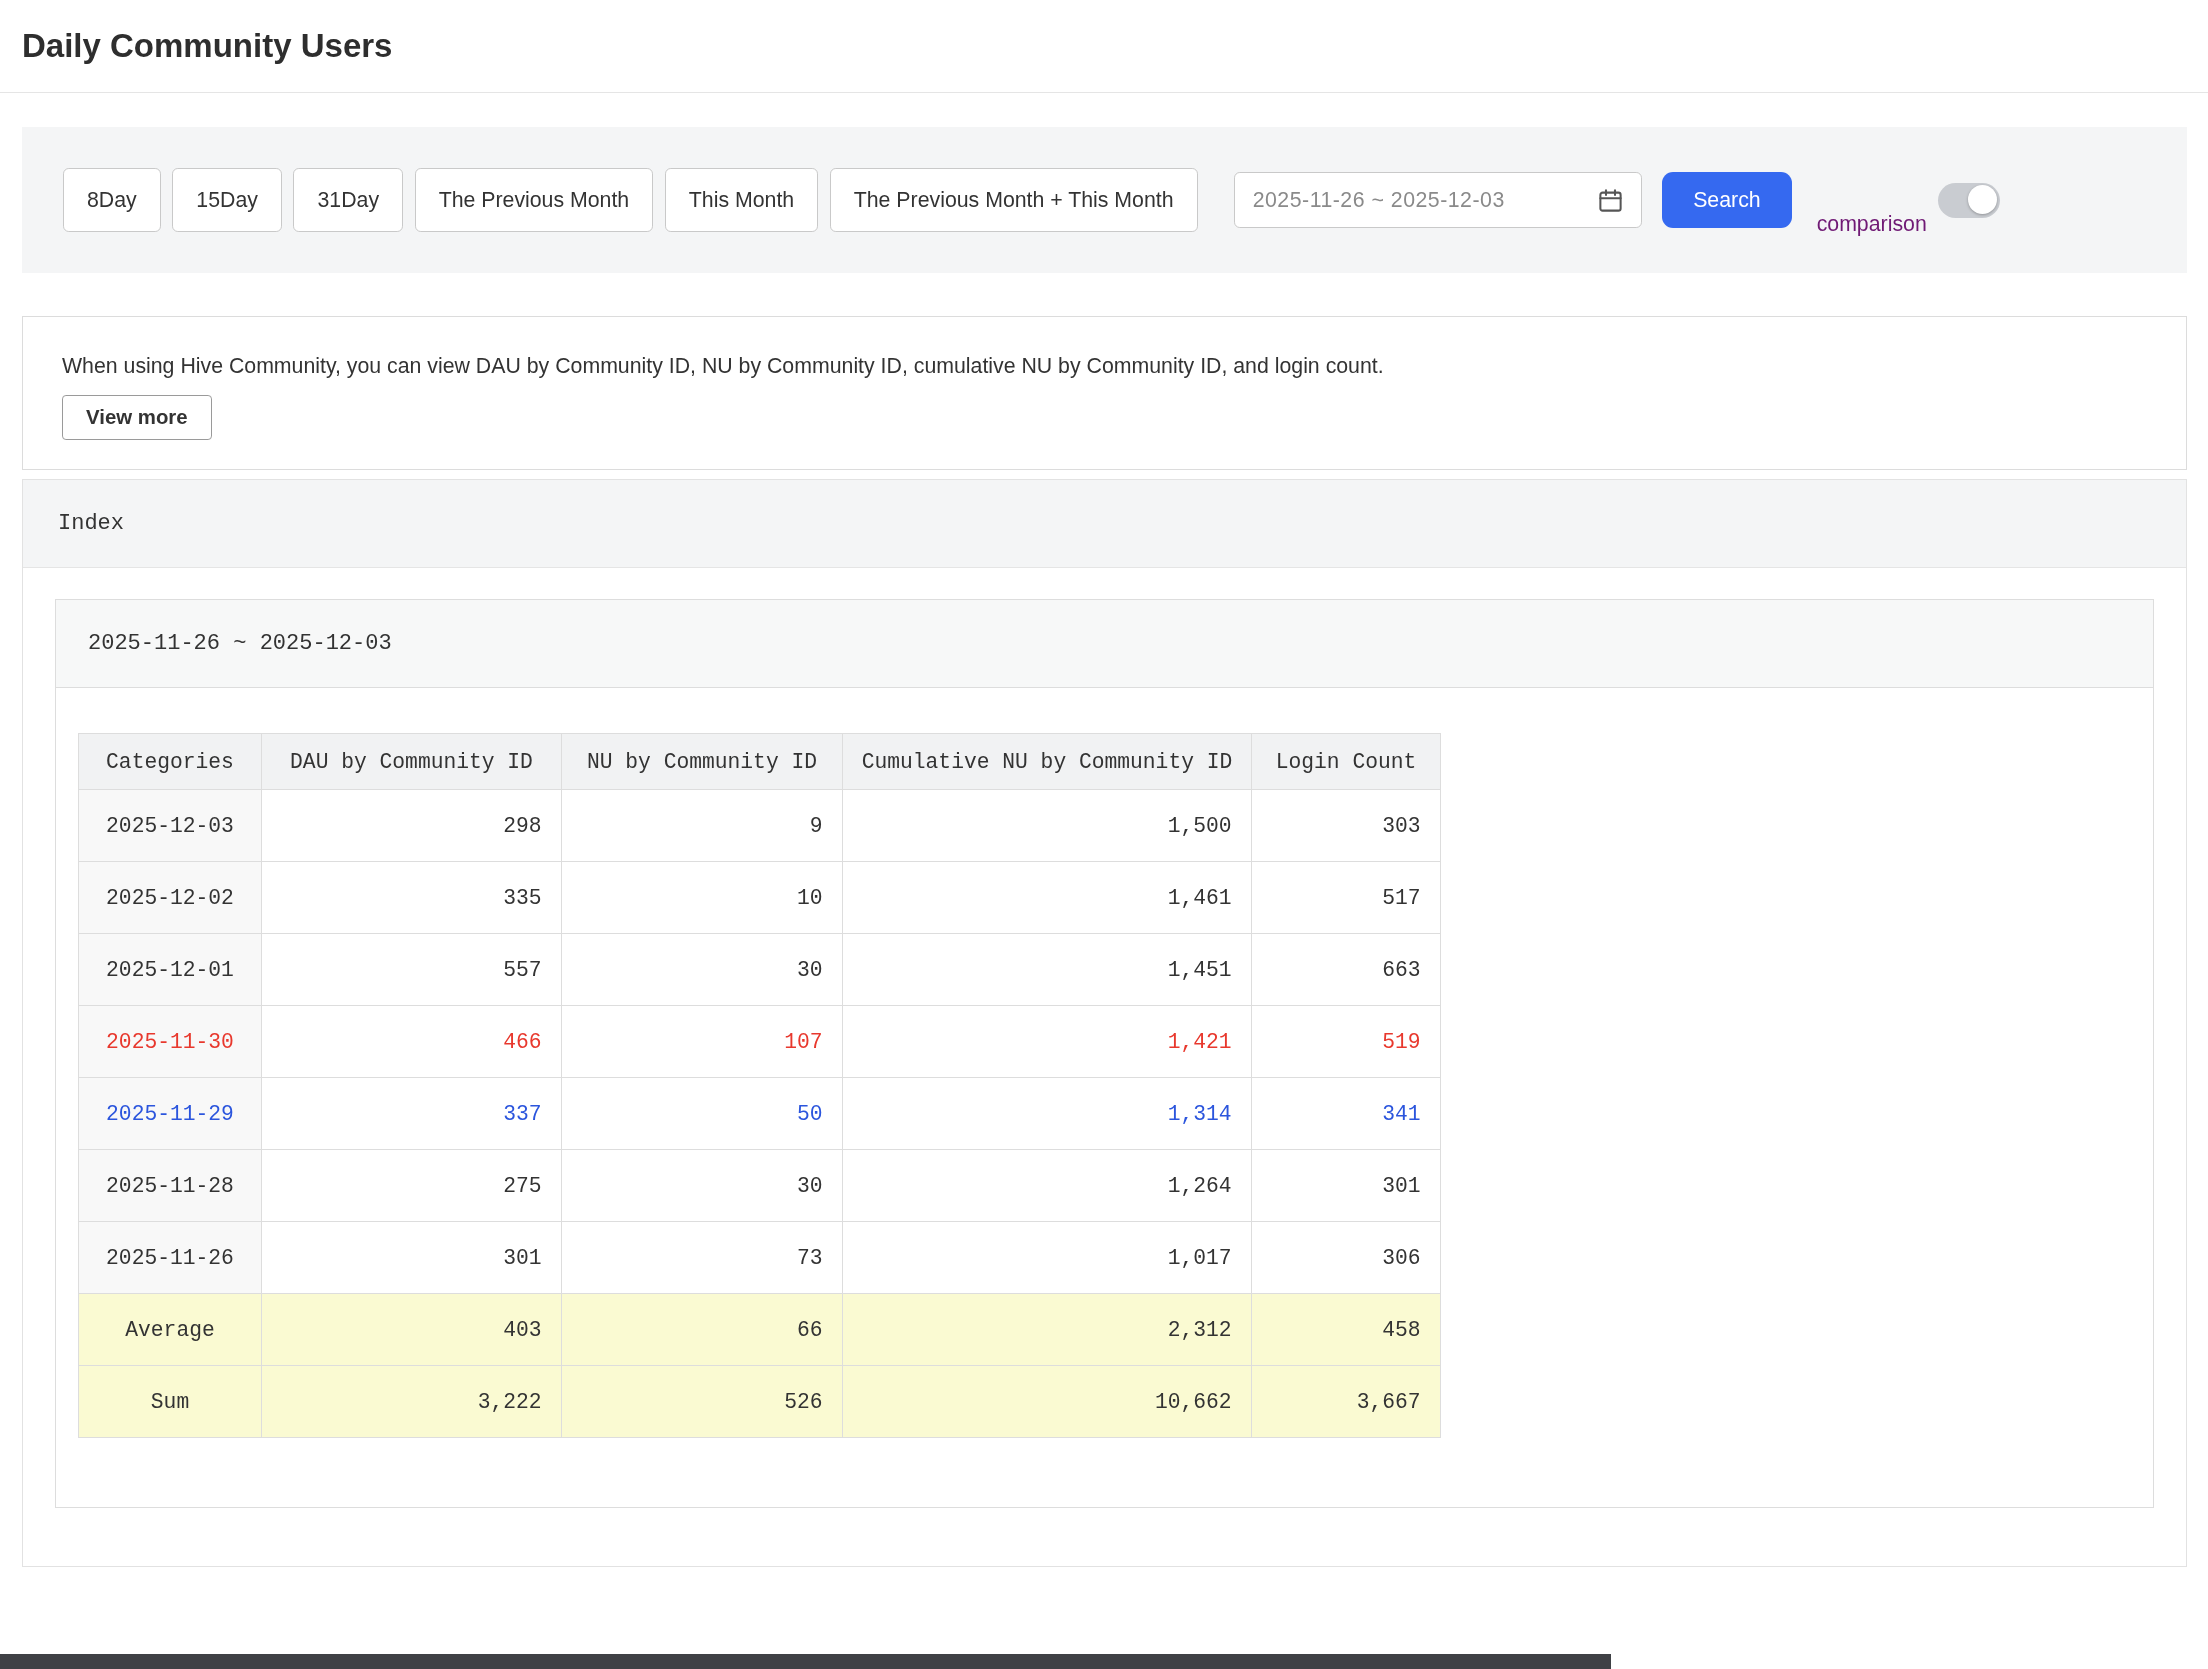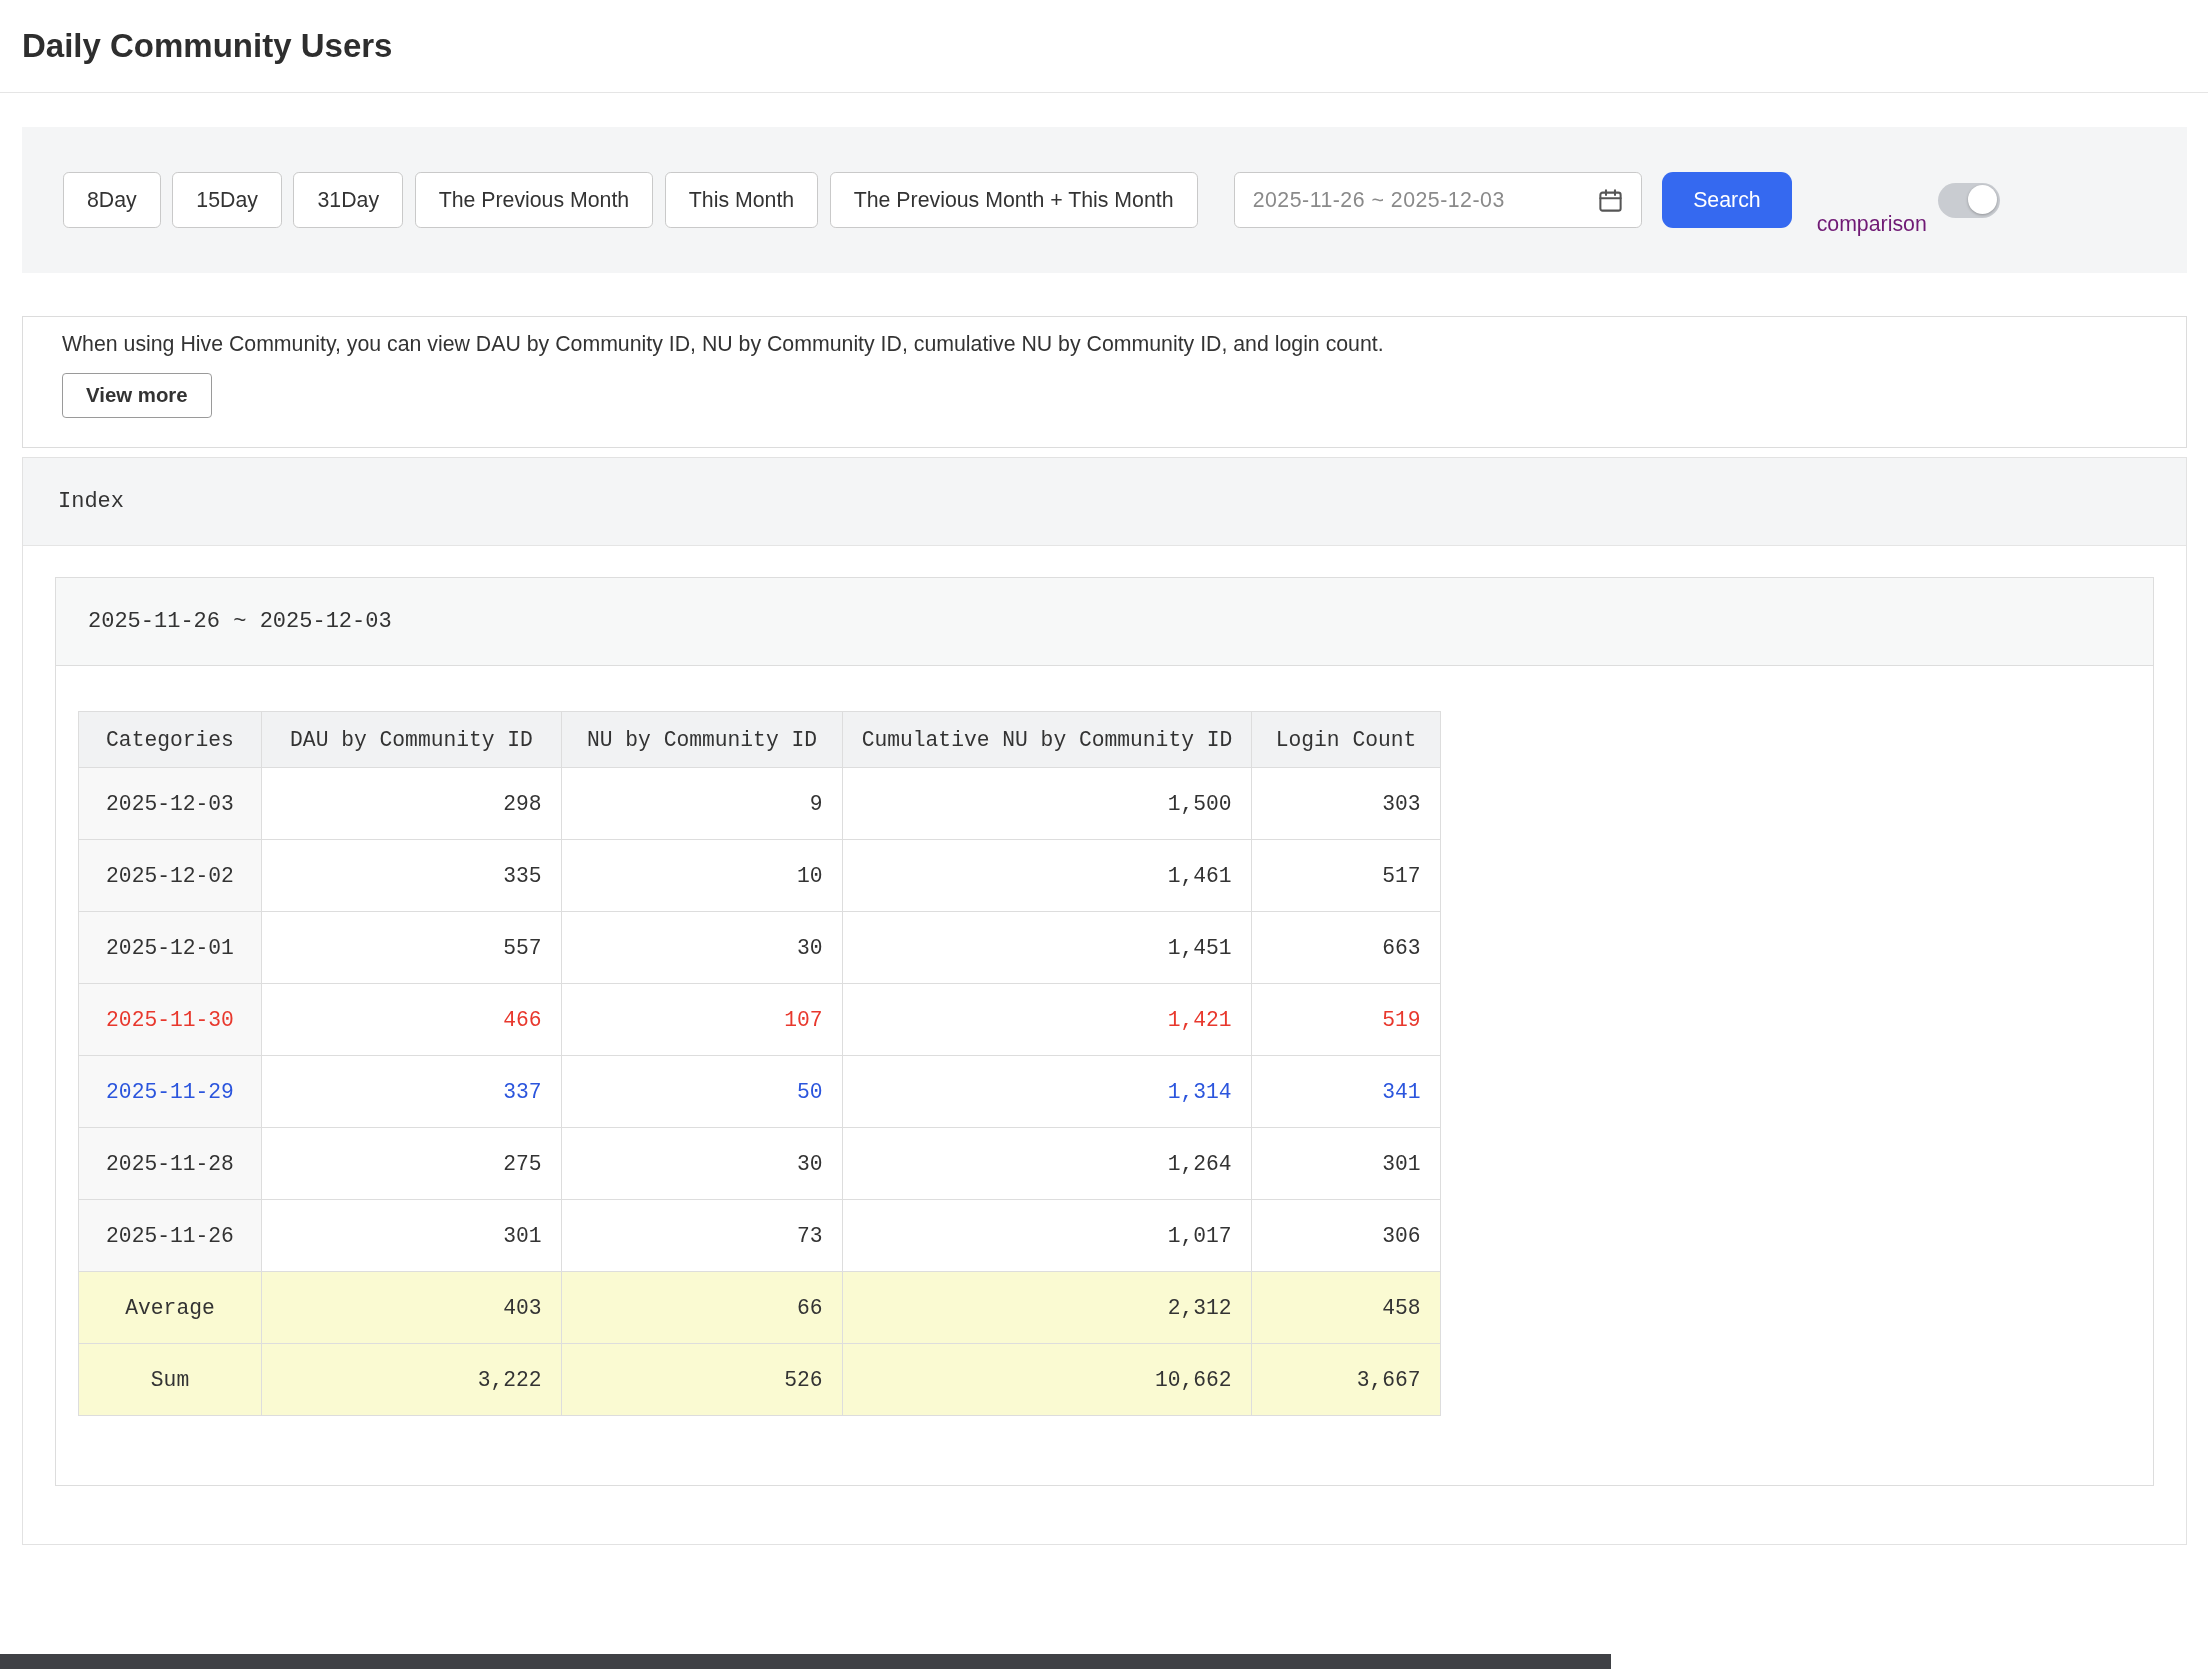--- a/index.html
+++ b/index.html
@@ -21,21 +21,21 @@
     padding:12px 22px;border-bottom:1px solid #e5e5e5;
   }
   .page-header h1{margin:0;font-size:33px;font-weight:600;color:#2e2e2e;}
   
   .filter-bar{
     margin:34px 22px 0;height:146px;background:#f4f5f6;
     display:flex;align-items:center;padding:0 41px;
   }
   .quick-ranges{display:flex;align-items:center;}
   .qbtn{
-    height:56px;padding:0 23px;margin-right:11.6px;
+    height:64px;padding:0 23px;margin-right:11.6px;
     background:#fff;border:1px solid #c9c9c9;border-radius:5.8px;
     font-size:21.3px;color:#333;font-family:inherit;cursor:pointer;white-space:nowrap;
   }
   .date-picker{
     margin-left:25px;width:408px;height:56px;background:#fff;
     border:1px solid #c9c9c9;border-radius:5.8px;
     display:flex;align-items:center;padding:0 17.5px;cursor:pointer;
   }
   .date-text{flex:1;font-size:21.3px;color:#8a8a8a;letter-spacing:0.5px;white-space:nowrap;}
   .cal-icon{display:flex;align-items:center;}
@@ -49,21 +49,21 @@
     margin-left:11.6px;width:62px;height:35px;border-radius:17.5px;
     background:#c9ccd1;position:relative;display:inline-block;cursor:pointer;flex:0 0 auto;
   }
   .toggle .knob{
     position:absolute;top:2.9px;right:2.9px;width:29px;height:29px;border-radius:50%;
     background:#fff;box-shadow:0 1px 2.9px rgba(0,0,0,.28);
   }
   
   .notice{
     margin:43px 22px 0;border:1px solid #dcdcdc;background:#fff;
-    padding:15px 39px 29px;
+    padding:37px 39px 29px;
   }
   .notice p{margin:0;font-size:21.3px;color:#333;}
   .view-more{
     margin-top:15.5px;height:45px;padding:0 23px;
     background:#fff;border:1px solid #9a9a9a;border-radius:3.9px;
     font-size:20.4px;color:#333;font-family:inherit;cursor:pointer;font-weight:bold;
   }
   
   .index-section{margin:9.7px 22px 0;border:1px solid #e2e2e2;background:#fff;font-family:Liberation Mono, monospace;}
   .section-header{

